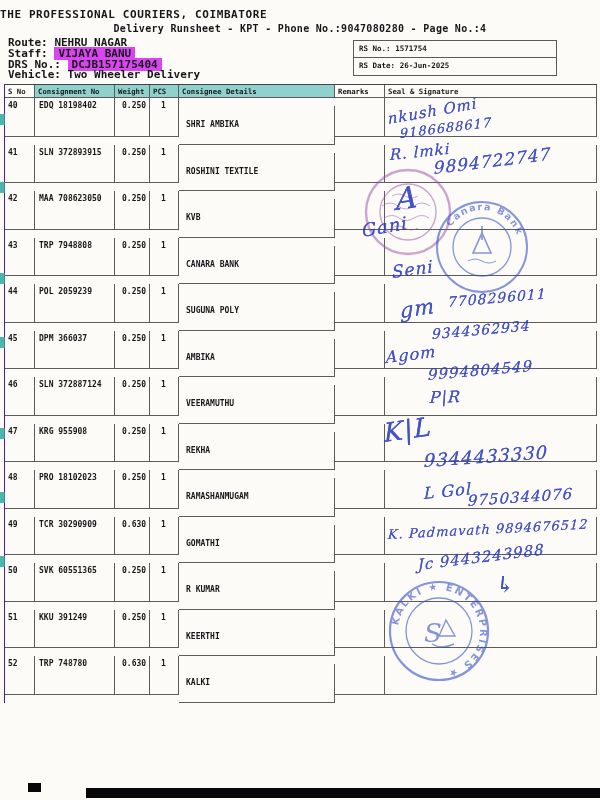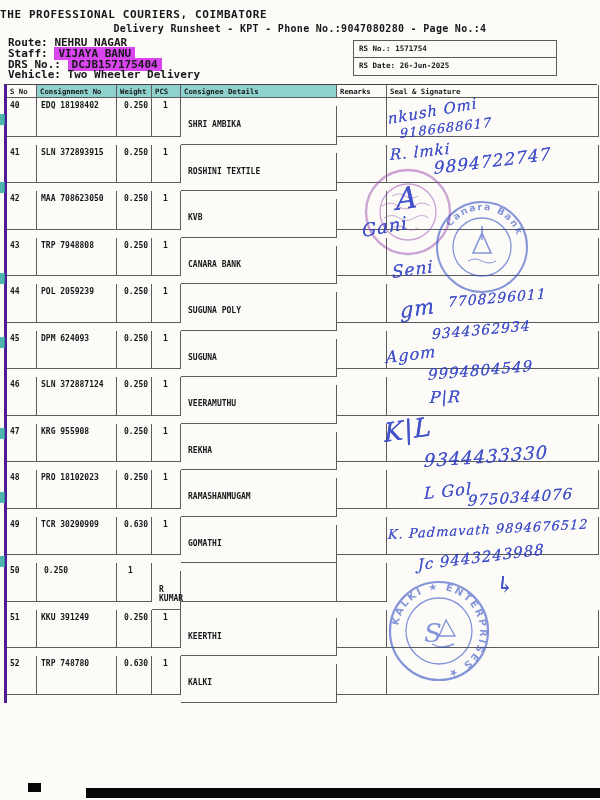--- a/index.html
+++ b/index.html
@@ -13,21 +13,21 @@
 
   .meta-left{position:absolute;left:8px;top:38px;font-size:11px;font-weight:bold;line-height:10.8px;}
   .hl{background:#d946ef;padding:0 4px;}
 
   .rs-box{position:absolute;left:353px;top:40px;width:204px;border:1px solid #5a5a5a;
     font-size:7.5px;font-weight:bold;background:#fcfbf8;}
   .rs-row{height:17px;padding:3px 5px;}
   .rs-row:first-child{border-bottom:1px solid #5a5a5a;}
 
   .table{position:absolute;left:4px;top:84px;width:593px;border-top:1px solid #444;
-    border-left:3px solid #4c1d95;z-index:1;}
+    border-left:1px solid #4c1d95;z-index:1;}
   .thead,.trow{display:grid;grid-template-columns:30px 80px 35px 29px 156px 50px 212px;}
   .cell{border-right:1px solid #5c5c5c;border-bottom:1px solid #5c5c5c;font-size:8px;
     font-weight:bold;overflow:visible;background:transparent;}
   .thead .cell{height:13px;font-size:7.3px;padding:2px 0 0 3px;}
   .thead .cell.teal{background:#8fd2cd;}
   .trow .cell{height:38.5px;}
   .c-sno{padding:3px 0 0 3px;}
   .c-consignment{padding:3px 0 0 4px;}
   .c-weight{padding:3px 0 0 7px;}
   .c-pcs{padding:3px 0 0 11px;}
@@ -133,24 +133,24 @@
           <div class="cell c-sno">44</div>
           <div class="cell c-consignment">POL 2059239</div>
           <div class="cell c-weight">0.250</div>
           <div class="cell c-pcs">1</div>
           <div class="cell c-consignee">SUGUNA POLY</div>
           <div class="cell c-remarks"></div>
           <div class="cell c-seal"></div>
         </div>
         <div class="trow">
           <div class="cell c-sno">45</div>
-          <div class="cell c-consignment">DPM 624093</div>
-          <div class="cell c-weight">0.250</div>
-          <div class="cell c-pcs">1</div>
-          <div class="cell c-consignee">SUGUNA</div>
+          <div class="cell c-consignment">DPM 366037</div>
+          <div class="cell c-weight">0.250</div>
+          <div class="cell c-pcs">1</div>
+          <div class="cell c-consignee">AMBIKA</div>
           <div class="cell c-remarks"></div>
           <div class="cell c-seal"></div>
         </div>
         <div class="trow">
           <div class="cell c-sno">46</div>
           <div class="cell c-consignment">SLN 372887124</div>
           <div class="cell c-weight">0.250</div>
           <div class="cell c-pcs">1</div>
           <div class="cell c-consignee">VEERAMUTHU</div>
           <div class="cell c-remarks"></div>
@@ -178,20 +178,21 @@
           <div class="cell c-sno">49</div>
           <div class="cell c-consignment">TCR 30290909</div>
           <div class="cell c-weight">0.630</div>
           <div class="cell c-pcs">1</div>
           <div class="cell c-consignee">GOMATHI</div>
           <div class="cell c-remarks"></div>
           <div class="cell c-seal"></div>
         </div>
         <div class="trow">
           <div class="cell c-sno">50</div>
+          <div class="cell c-consignment">SVK 60551365</div>
           <div class="cell c-weight">0.250</div>
           <div class="cell c-pcs">1</div>
           <div class="cell c-consignee">R KUMAR</div>
           <div class="cell c-remarks"></div>
           <div class="cell c-seal"></div>
         </div>
         <div class="trow">
           <div class="cell c-sno">51</div>
           <div class="cell c-consignment">KKU 391249</div>
           <div class="cell c-weight">0.250</div>

